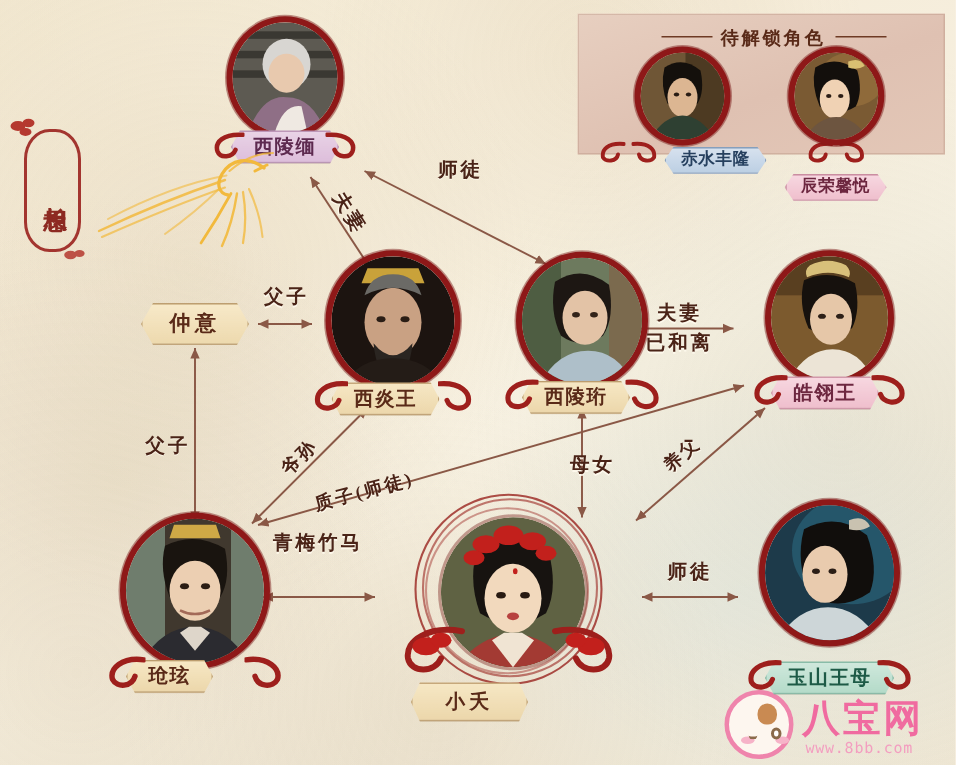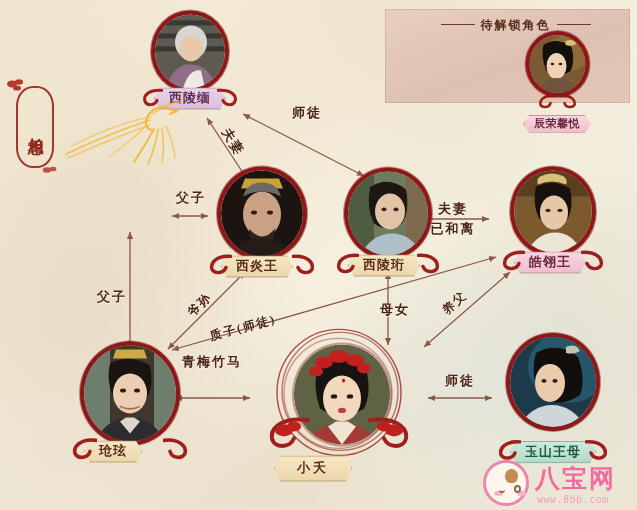--- a/index.html
+++ b/index.html
@@ -225,20 +225,23 @@
       </div>
       <svg class="rib l" width="22" height="20" viewBox="0 0 22 20">
           <path d="M21 3 C8 2 2 8 4 14 C6 19 14 18 16 13" stroke="#9e1f1c" stroke-width="3" fill="none" stroke-linecap="round"></path>
         </svg>
       <svg class="rib r" width="22" height="20" viewBox="0 0 22 20">
           <path d="M1 3 C14 2 20 8 18 14 C16 19 8 18 6 13" stroke="#9e1f1c" stroke-width="3" fill="none" stroke-linecap="round"></path>
         </svg>
       <div class="tag purple">西陵缅</div>
     </div>
 
+    <div class="plate" style="left:130px;top:216px;">
+      <span>仲意</span>
+    </div>
 
     <div class="node" style="left:388px;top:224px;">
       <div class="ring" style="width:80px;height:84px;">
         <svg class="ph" viewBox="0 0 80 84" preserveAspectRatio="none">
           <rect width="80" height="84" fill="#6d7a5e"></rect>
           <rect x="0" y="0" width="26" height="84" fill="#4e5d42"></rect>
           <rect x="58" y="0" width="22" height="84" fill="#7b6a4e"></rect>
           <path d="M22 16 q18 -12 36 2 q4 22 -4 34 q-14 10 -28 0 q-8 -16 -4 -36" fill="#1d1713"></path>
           <ellipse cx="42" cy="40" rx="15" ry="18" fill="#e3c3a6"></ellipse>
           <ellipse cx="36" cy="38" rx="2.6" ry="1.8" fill="#33241a"></ellipse>
@@ -410,20 +413,40 @@
     <div class="rel" style="left:212px;top:362px;">青梅竹马</div>
     <div class="rel" style="left:460px;top:381px;">师徒</div>
   </div>
 
   <div class="lyr" id="panel">
     <div class="box">
       <div class="panel-head">
         <span class="ln"></span><span>待解锁角色</span><span class="ln"></span>
       </div>
 
+      <div class="panel-node" style="left:70px;top:26px;">
+        <div class="ring" style="width:56px;height:58px;">
+          <svg class="ph" viewBox="0 0 56 58" preserveAspectRatio="none">
+            <rect width="56" height="58" fill="#6f5636"></rect>
+            <rect x="30" y="0" width="26" height="58" fill="#4d3a22"></rect>
+            <path d="M16 10 q12 -8 24 2 q3 14 -2 22 q-11 7 -20 0 q-5 -12 -2 -24" fill="#14100c"></path>
+            <ellipse cx="28" cy="30" rx="10" ry="13" fill="#dcb692"></ellipse>
+            <ellipse cx="24" cy="28" rx="1.8" ry="1.3" fill="#291c14"></ellipse>
+            <ellipse cx="32" cy="28" rx="1.8" ry="1.3" fill="#291c14"></ellipse>
+            <path d="M6 58 q10 -16 22 -16 q12 0 22 16 z" fill="#2e4032"></path>
+          </svg>
+        </div>
+        <svg class="rib l" style="left:-9px;" width="18" height="16" viewBox="0 0 18 16">
+            <path d="M17 3 C6 2 2 7 3 12 C5 15 12 15 13 10" stroke="#9e1f1c" stroke-width="2.6" fill="none" stroke-linecap="round"></path>
+          </svg>
+        <svg class="rib r" style="right:-9px;" width="18" height="16" viewBox="0 0 18 16">
+            <path d="M1 3 C12 2 16 7 15 12 C13 15 6 15 5 10" stroke="#9e1f1c" stroke-width="2.6" fill="none" stroke-linecap="round"></path>
+          </svg>
+        <div class="tag blue small">赤水丰隆</div>
+      </div>
 
       <div class="panel-node" style="left:172px;top:26px;">
         <div class="ring" style="width:56px;height:58px;">
           <svg class="ph" viewBox="0 0 56 58" preserveAspectRatio="none">
             <rect width="56" height="58" fill="#7a5a33"></rect>
             <ellipse cx="38" cy="18" rx="22" ry="18" fill="#8f6a3a"></ellipse>
             <path d="M14 10 q14 -9 28 2 q4 14 -1 24 q-13 8 -24 0 q-6 -14 -3 -26" fill="#130f0c"></path>
             <ellipse cx="27" cy="31" rx="10" ry="13" fill="#f0d2b4"></ellipse>
             <path d="M36 6 q8 -3 11 3 q-5 3 -11 1 z" fill="#d9bf72"></path>
             <ellipse cx="23" cy="29" rx="1.8" ry="1.3" fill="#2b1d15"></ellipse>

